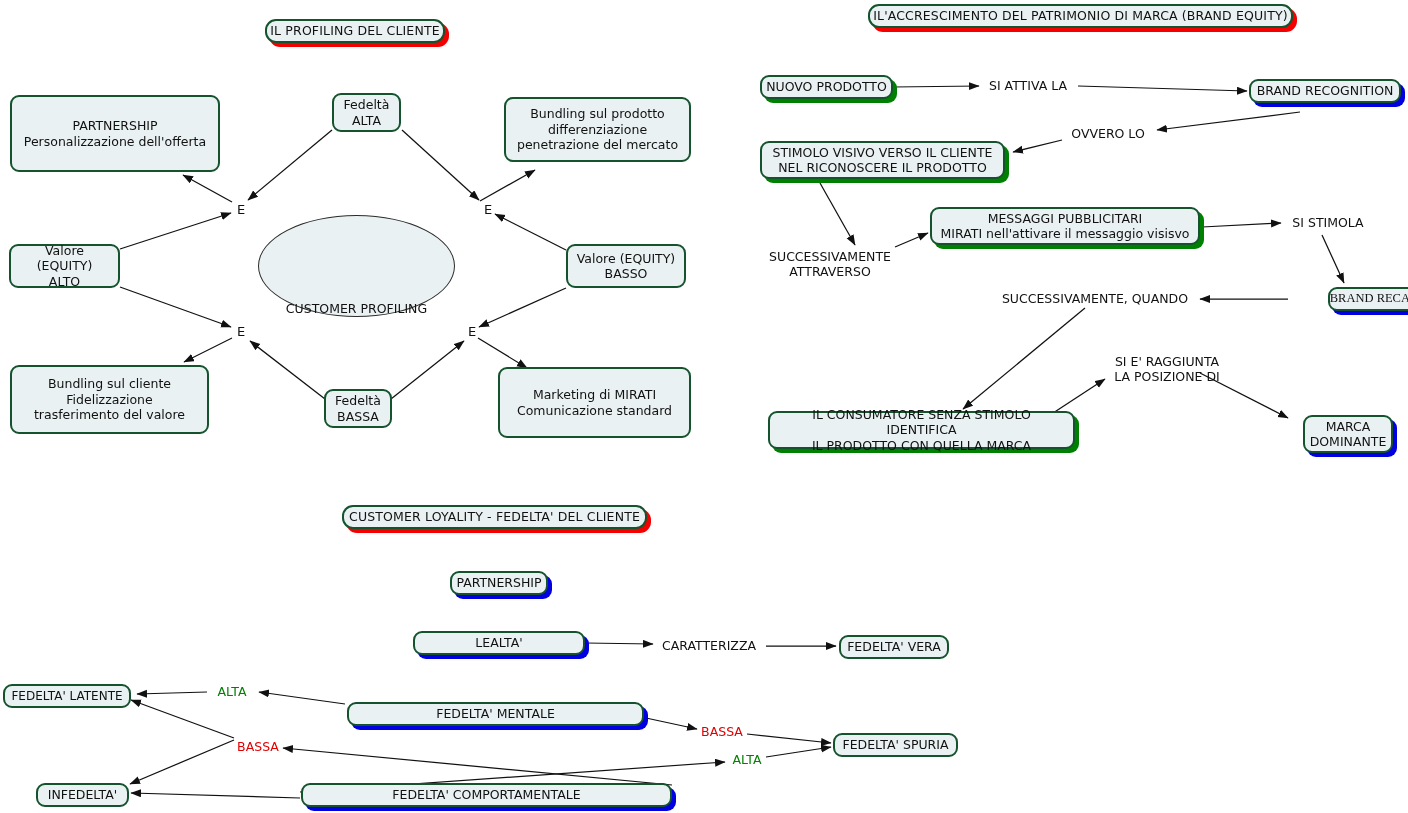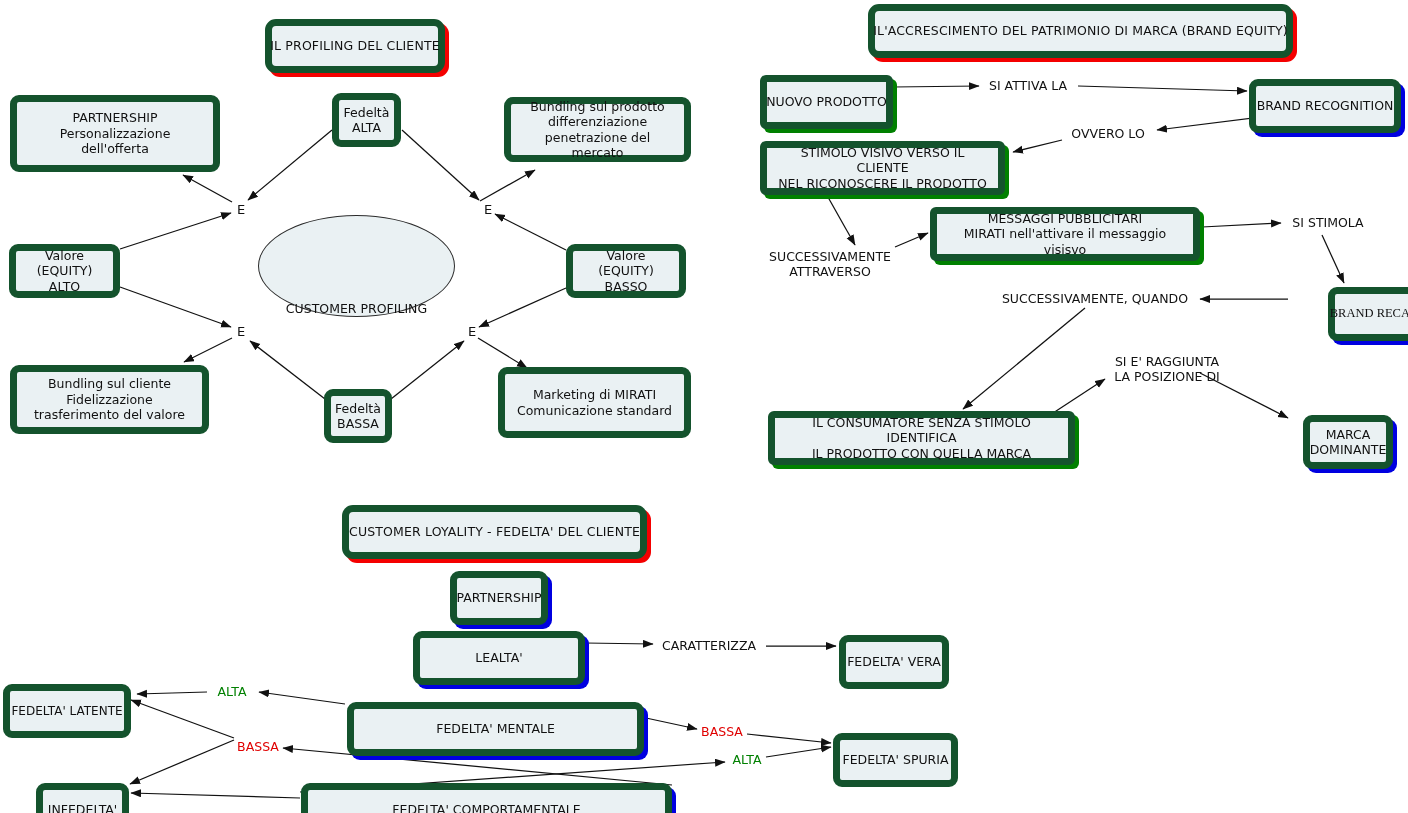--- a/index.html
+++ b/index.html
@@ -21,34 +21,34 @@
     width:1408px; height:813px;
     pointer-events:none;
     overflow:visible;
   }
 
   
   .node{
     position:absolute;
     box-sizing:border-box;
     background:#eaf1f3;
-    border:7px solid #14532d;
+    border:2px solid #14532d;
     border-radius:9px;
     display:flex;
     align-items:center;
     justify-content:center;
     text-align:center;
     line-height:1.24;
     color:#111;
-    padding:20px 8px;
+    padding:10px 8px;
     z-index:3;
   }
   .node.sh-red{ box-shadow:4px 4px 0 0 #f40000; }
   .node.sh-blue{ box-shadow:4px 4px 0 0 #0000e0; }
-  .node.sh-green{ box-shadow:4px 4px 0 0 #008000;border-radius:6px; }
+  .node.sh-green{ box-shadow:4px 4px 0 0 #008000; }
   .node.sh-none{ box-shadow:none; }
 
   .title-box{
     border-radius:11px;
     font-size:12.5px;
     letter-spacing:.15px;
     white-space:nowrap;
   }
 
   .ellipse{

